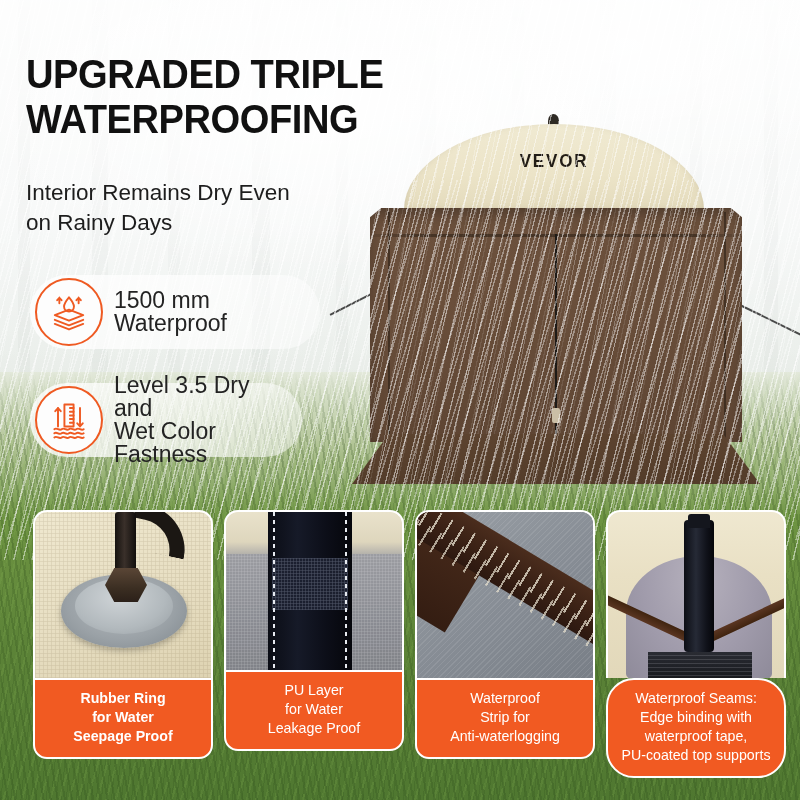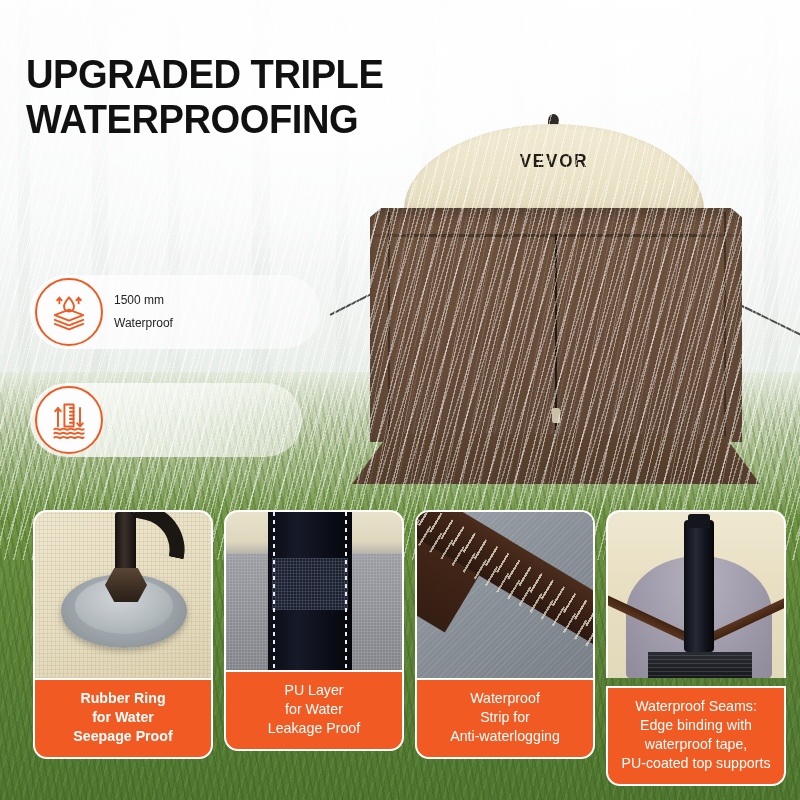--- a/index.html
+++ b/index.html
@@ -115,21 +115,21 @@
     height: 74px;
     display: flex; align-items: center;
     background: linear-gradient(90deg, rgba(255,255,255,.80) 0%, rgba(255,255,255,.68) 60%, rgba(255,255,255,.46) 100%);
     border-radius: 40px;
     padding-left: 84px; padding-right: 26px;
   }
   .pill.p1 { top: 275px; width: 290px; }
   .pill.p2 { top: 383px; width: 272px; }
   .pill-text {
     color: #232323;
-    font-size: 12px;
+    font-size: 23px;
     line-height: 23px;
     white-space: pre-line;
   }
   .pill-icon {
     position: absolute; left: 5px; top: 3px;
     width: 68px; height: 68px;
     border-radius: 50%;
     background: #fdfdfd;
     border: 2.2px solid #ef5a22;
     display: flex; align-items: center; justify-content: center;
@@ -366,20 +366,22 @@
     <div class="tent-zip"></div>
     <div class="zip-pull"></div>
     <div class="tent-skirt"></div>
   </div>
 
   <div class="rain"></div>
   <div class="rain-2"></div>
 
   <div class="headline">UPGRADED TRIPLE
 WATERPROOFING</div>
+  <div class="subhead">Interior Remains Dry Even
+on Rainy Days</div>
 
   <div class="pill p1">
     <div class="pill-icon">
       <svg width="44" height="44" viewBox="0 0 48 48" fill="none" stroke="#ef5a22" stroke-width="2.1" stroke-linecap="round" stroke-linejoin="round">
         <path d="M24 8c0 0-5.4 6.4-5.4 10.1a5.4 5.4 0 0 0 10.8 0C29.4 14.4 24 8 24 8z"></path>
         <path d="M13.5 8.5v6 M13.5 8.5l-2.4 2.6 M13.5 8.5l2.4 2.6"></path>
         <path d="M34.5 8.5v6 M34.5 8.5l-2.4 2.6 M34.5 8.5l2.4 2.6"></path>
         <path d="M24 21.5 8.5 27.5 24 33.5 39.5 27.5 24 21.5z"></path>
         <path d="M8.5 32.5 24 38.5 39.5 32.5"></path>
         <path d="M8.5 37 24 43 39.5 37"></path>
@@ -394,20 +396,22 @@
       <svg width="44" height="44" viewBox="0 0 48 48" fill="none" stroke="#ef5a22" stroke-width="2.1" stroke-linecap="round" stroke-linejoin="round">
         <rect x="19" y="7" width="10" height="24"></rect>
         <path d="M29 11h-4 M29 15h-4 M29 19h-4 M29 23h-4 M29 27h-4"></path>
         <path d="M12 31V11 M12 11l-3 3.4 M12 11l3 3.4"></path>
         <path d="M36 11v20 M36 31l-3-3.4 M36 31l3-3.4"></path>
         <path d="M8 34c2.7-2.4 5.3 2.4 8 0s5.3 2.4 8 0 5.3 2.4 8 0 5.3 2.4 8 0"></path>
         <path d="M8 38.5c2.7-2.4 5.3 2.4 8 0s5.3 2.4 8 0 5.3 2.4 8 0 5.3 2.4 8 0"></path>
         <path d="M8 43c2.7-2.4 5.3 2.4 8 0s5.3 2.4 8 0 5.3 2.4 8 0 5.3 2.4 8 0"></path>
       </svg>
     </div>
+    <div class="pill-text">Level 3.5 Dry and
+Wet Color Fastness</div>
   </div>
 
   <div class="panels">
 
     <div class="panel" style="left:33px; top:510px;">
       <div class="photo ph1">
         <div class="tex"></div>
         <div class="ring-outer"></div>
         <div class="ring-inner"></div>
         <div class="pole-bend"></div>
@@ -447,20 +451,20 @@
 
     <div class="panel" style="left:606px; top:510px;">
       <div class="photo ph4">
         <div class="ceil"></div>
         <div class="bottomdark"></div>
         <div class="seam" style="left:90px; top:126px; width:104px; transform:rotate(205deg);"></div>
         <div class="seam" style="left:92px; top:126px; width:104px; transform:rotate(-25deg);"></div>
         <div class="hub"></div>
         <div class="hubcap"></div>
       </div>
-      <div class="cap" style="top:176px;">Waterproof Seams:
+      <div class="cap" style="top:168px;border-radius:28px;">Waterproof Seams:
 Edge binding with
 waterproof tape,
 PU-coated top supports</div>
     </div>
 
   </div>
 </div>
 
 </body></html>

